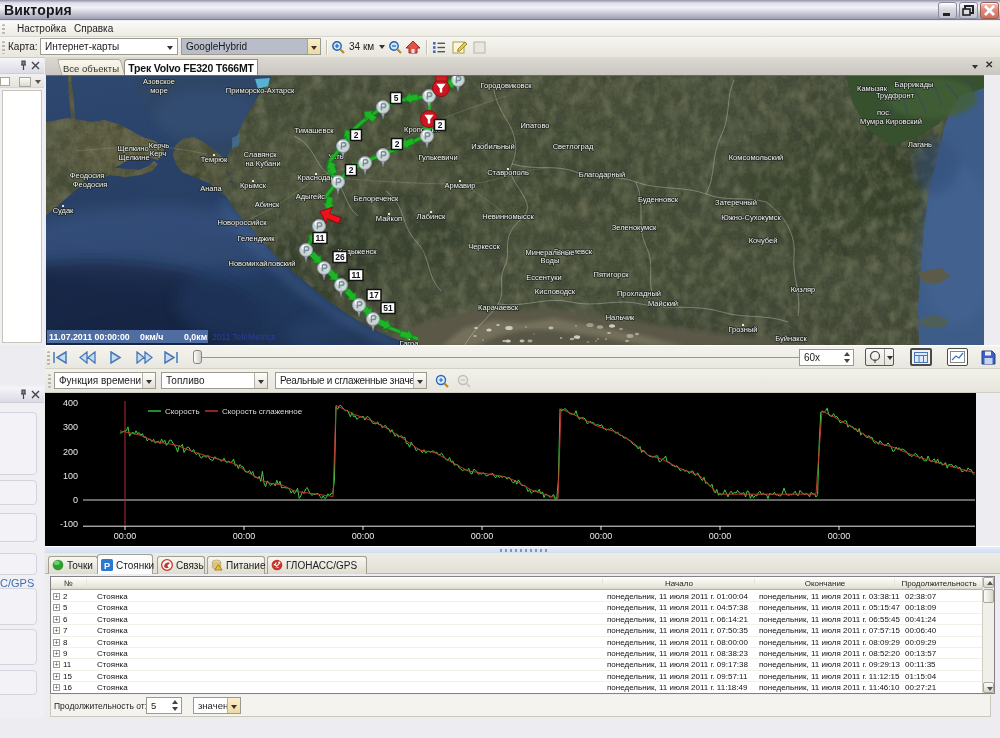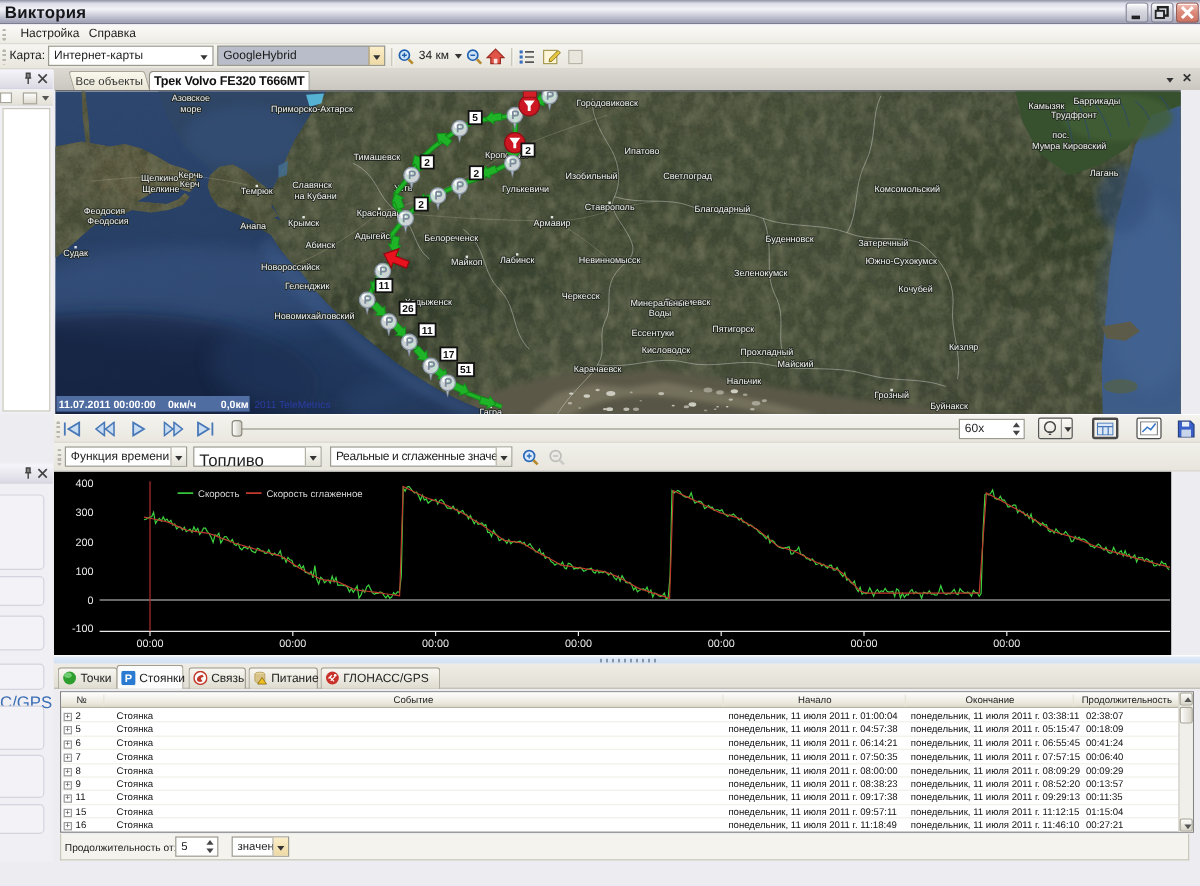--- a/index.html
+++ b/index.html
@@ -165,21 +165,21 @@
           <path d="M4,1 h3 v4 h-3 z M3,5 h5 M5.5,5 v5" stroke="#444" stroke-width="1.2" fill="#888"></path>
         </svg>
     <svg class="abs" style="left:31px;top:3px" width="9" height="9">
           <path d="M1,1 L8,8 M8,1 L1,8" stroke="#444" stroke-width="1.4"></path>
         </svg>
   </div>
   <div class="lgroup" style="left:-6px;top:27px;width:43px;height:63px"></div>
   <div class="lgroup" style="left:-6px;top:95px;width:43px;height:25px"></div>
   <div class="lgroup" style="left:-6px;top:128px;width:43px;height:29px"></div>
   <div class="lgroup" style="left:-6px;top:168px;width:43px;height:22px"></div>
-  <div class="abs" style="left:0px;top:192px;font-size:14px;color:#3b6eb5">С/GPS</div>
+  <div class="abs" style="left:0px;top:192px;font-size:11px;color:#3b6eb5">С/GPS</div>
   <div class="lgroup" style="left:-6px;top:203px;width:43px;height:37px"></div>
   <div class="lgroup" style="left:-6px;top:244px;width:43px;height:36px"></div>
   <div class="lgroup" style="left:-6px;top:285px;width:43px;height:25px"></div>
 </div>
 
 <div id="tabrow" class="abs">
   <div class="mtab" id="tab1">
         <span class="tx">Все объекты</span>
       </div>
   <div class="mtab" id="tab2">
@@ -1019,21 +1019,21 @@
 
 <div id="comborow" class="abs">
   <div class="grip" style="left:3px;top:5px;height:14px"></div>
   <div class="combo" style="left:9px;top:3px;width:102px">
         <span class="tx" style="font-size:10px">Функция времени</span>
         <div class="ar">
           <div class="car" style="left:3px;top:7px"></div>
         </div>
       </div>
   <div class="combo" style="left:116px;top:3px;width:107px">
-        <span class="tx" style="font-size:14px">Топливо</span>
+        <span class="tx" style="font-size:10px">Топливо</span>
         <div class="ar">
           <div class="car" style="left:3px;top:7px"></div>
         </div>
       </div>
   <div class="combo" style="left:230px;top:3px;width:152px">
         <span class="tx" style="font-size:10px;letter-spacing:-0.3px">Реальные и сглаженные значен</span>
         <div class="ar">
           <div class="car" style="left:3px;top:7px"></div>
         </div>
       </div>
@@ -1124,21 +1124,20 @@
           <path d="M3,7 L6,4 M5,9 L9,5 M4,5.5 L8,9.5" stroke="#fff" stroke-width="1.1"></path>
           <circle cx="9" cy="4" r="1.2" fill="#fff"></circle>
         </svg>
     <span class="tx">ГЛОНАСС/GPS</span>
   </div>
 </div>
 
 <div id="tablewrap" class="abs">
   <div class="thead">
     <div style="left:0;width:34px">№</div>
-    <div style="left:36px;width:515px">Событие</div>
     <div style="left:552px;width:152px">Начало</div>
     <div style="left:704px;width:140px">Окончание</div>
     <div style="left:844px;width:88px">Продолжительность</div>
     <div class="colsep" style="left:35px"></div>
     <div class="colsep" style="left:551px"></div>
     <div class="colsep" style="left:703px"></div>
     <div class="colsep" style="left:843px"></div>
   </div>
   <div class="tbody">
         <div class="trow">

